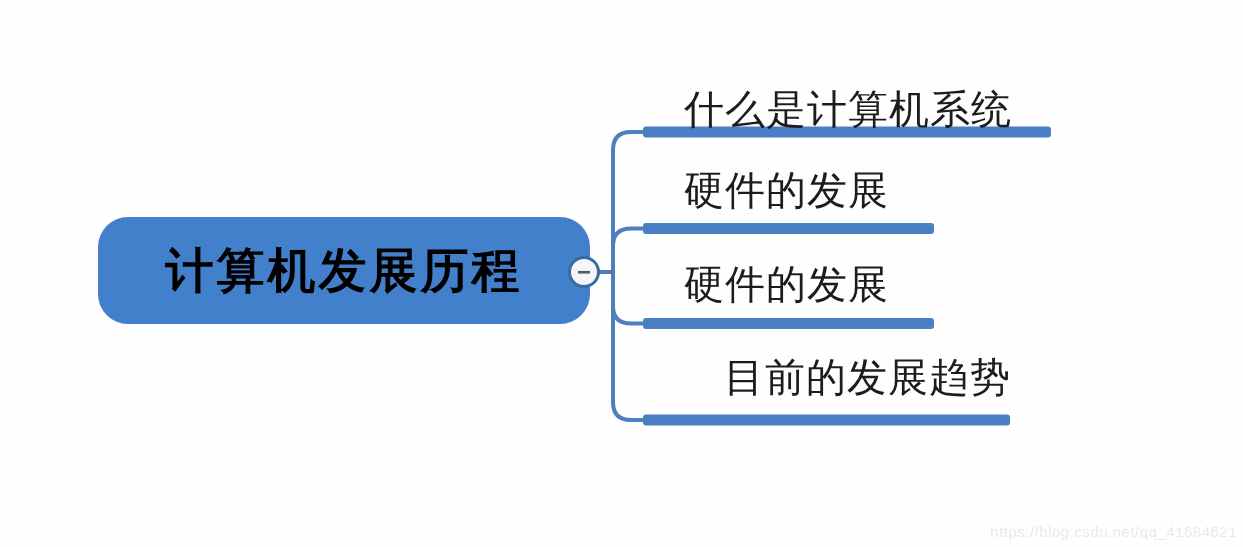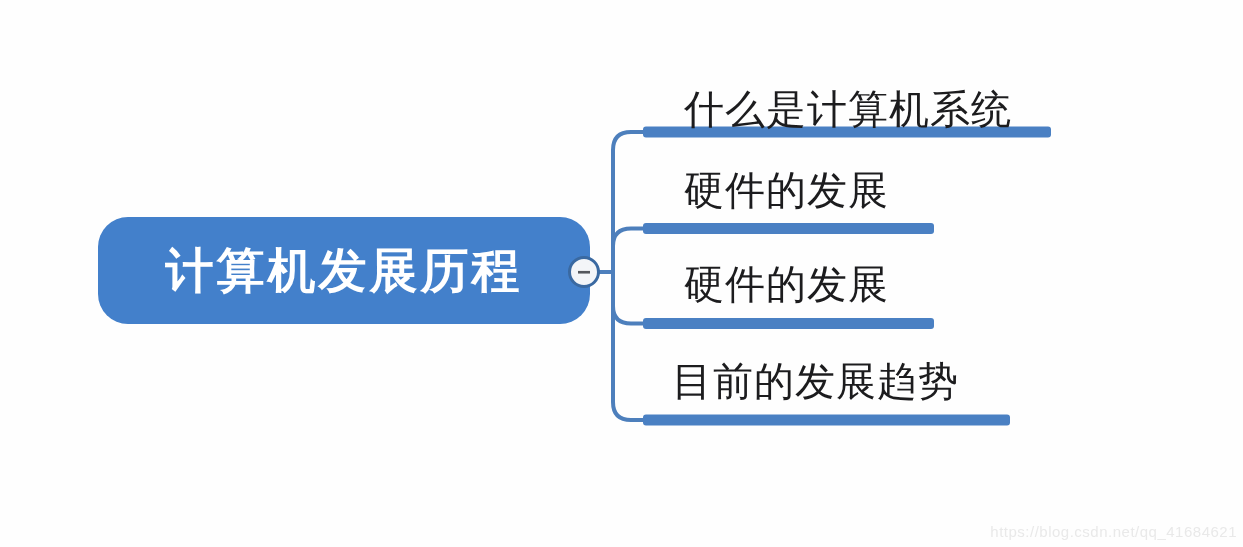--- a/index.html
+++ b/index.html
@@ -21,21 +21,21 @@
   }
   .root-topic {
     position: absolute;
     left: 98px; top: 217px;
     width: 492px; height: 107px;
     background: #4380cb;
     border-radius: 30px;
     display: flex;
     align-items: center;
     justify-content: center;
-    color: #ffffff;
+    color: #000000;
     font-size: 48px;
     font-weight: 700;
     letter-spacing: 3px;
     white-space: nowrap;
     cursor: default;
   }
   .collapse-btn {
     position: absolute;
     left: 568px; top: 256px;
     width: 32px; height: 32px;
@@ -57,21 +57,21 @@
     font-size: 40px;
     font-weight: 500;
     line-height: 42px;
     white-space: nowrap;
     letter-spacing: 1px;
     cursor: default;
   }
   .branch-label.b1 { left: 684px; top: 88px; }
   .branch-label.b2 { left: 684px; top: 169px; }
   .branch-label.b3 { left: 684px; top: 263px; }
-  .branch-label.b4 { left: 672px; top: 360px; }
+  .branch-label.b4 { left: 724px; top: 360px; font-family: Liberation Mono, monospace; }
   .watermark {
     position: absolute;
     right: 6px; bottom: 7px;
     color: #e9e9e9;
     font-size: 15px;
     letter-spacing: 0.5px;
     white-space: nowrap;
   }
 </style>
 </head>

